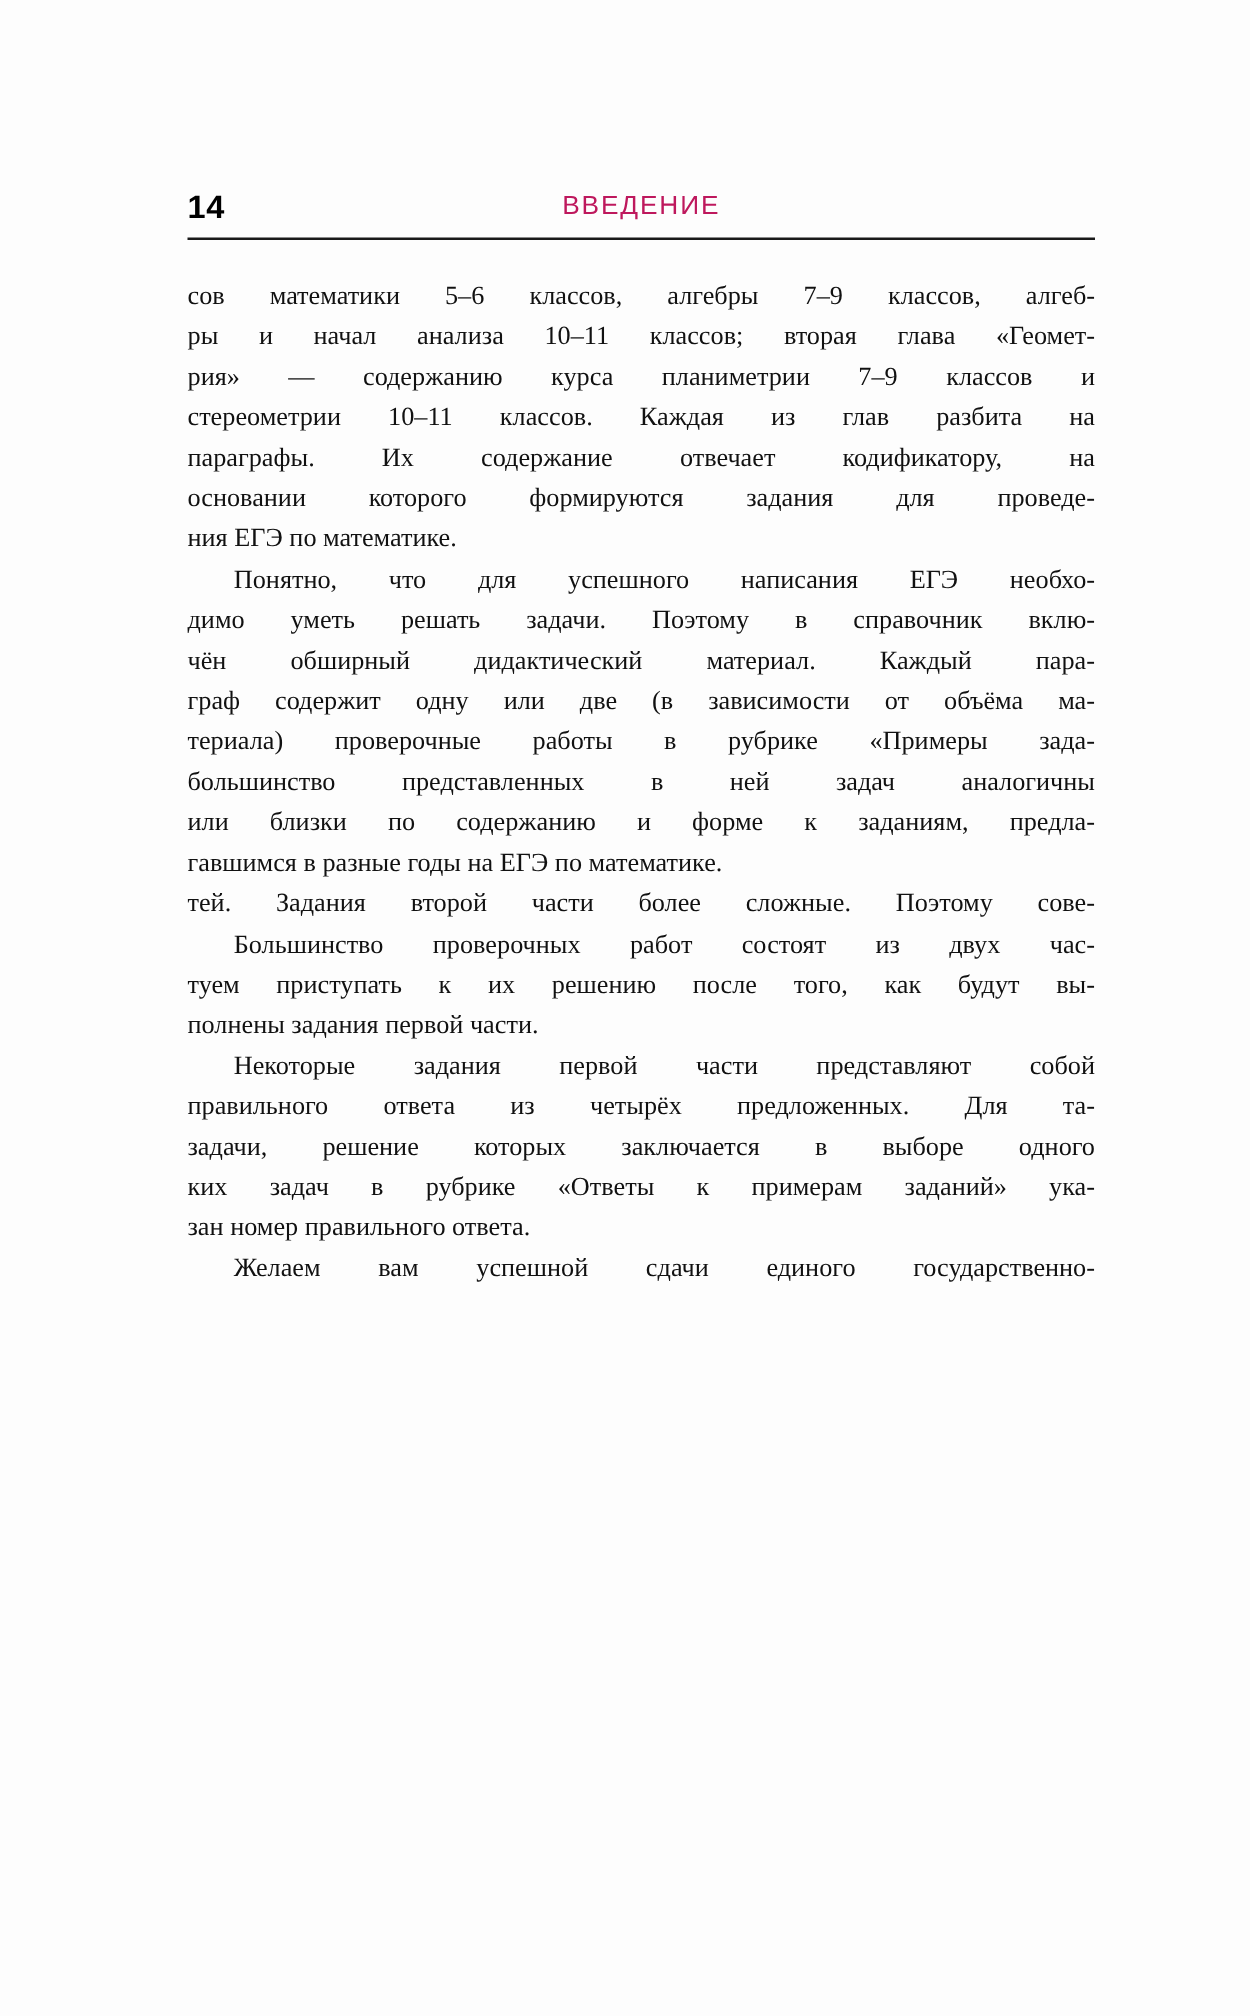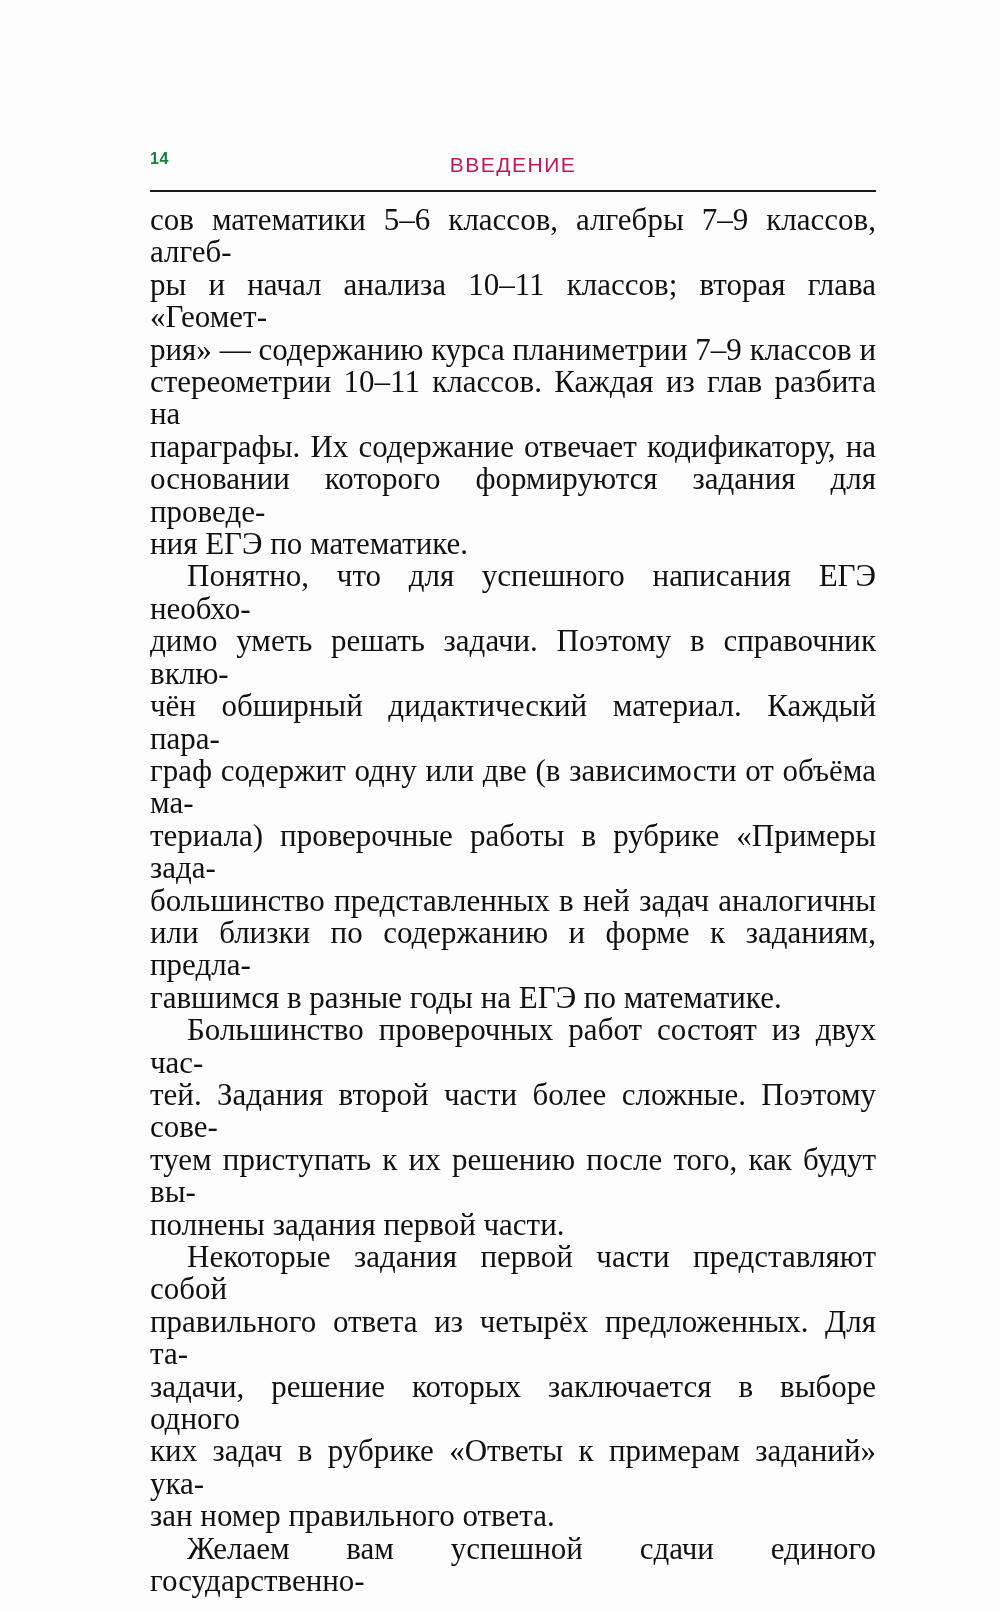--- a/index.html
+++ b/index.html
@@ -25,45 +25,45 @@
   }
   .page-header {
     position: relative;
     height: 34px;
     font-family: "Liberation Sans", sans-serif;
   }
   .page-number {
     position: absolute;
     left: 0;
     top: 0;
-    font-size: 16px;
+    font-size: 26px;
     font-weight: 700;
-    color: #15803d;
+    color: #000000;
     letter-spacing: 0.5px;
   }
   .header-title {
     position: absolute;
     left: 0;
     right: 0;
     top: 3px;
     text-align: center;
     font-size: 21px;
     font-weight: 400;
     letter-spacing: 1.5px;
     color: #be185d;
   }
   .header-rule {
     width: 726px;
     height: 0;
     border-top: 2px solid #1a1a1a;
     margin-top: 6px;
   }
   .body-text {
-    margin-top: 12px;
-    font-size: 31px;
+    margin-top: 28px;
+    font-size: 21px;
     line-height: 32.4px;
   }
   .paragraph { }
   .line {
     text-align: justify;
     text-align-last: justify;
     white-space: normal;
     width: 726px;
   }
   .line.last {
@@ -100,22 +100,22 @@
           <div class="line first">Понятно, что для успешного написания ЕГЭ необхо-</div>
           <div class="line">димо уметь решать задачи. Поэтому в справочник вклю-</div>
           <div class="line">чён обширный дидактический материал. Каждый пара-</div>
           <div class="line">граф содержит одну или две (в зависимости от объёма ма-</div>
           <div class="line">териала) проверочные работы в рубрике «Примеры зада-</div>
           <div class="line">большинство представленных в ней задач аналогичны</div>
           <div class="line">или близки по содержанию и форме к заданиям, предла-</div>
           <div class="line last">гавшимся в разные годы на ЕГЭ по математике.</div>
         </div>
         <div class="paragraph indent">
+          <div class="line">тей. Задания второй части более сложные. Поэтому сове-</div>
           <div class="line first">Большинство проверочных работ состоят из двух час-</div>
-          <div class="line">тей. Задания второй части более сложные. Поэтому сове-</div>
           <div class="line">туем приступать к их решению после того, как будут вы-</div>
           <div class="line last">полнены задания первой части.</div>
         </div>
         <div class="paragraph indent">
           <div class="line first">Некоторые задания первой части представляют собой</div>
           <div class="line">правильного ответа из четырёх предложенных. Для та-</div>
           <div class="line">задачи, решение которых заключается в выборе одного</div>
           <div class="line">ких задач в рубрике «Ответы к примерам заданий» ука-</div>
           <div class="line last">зан номер правильного ответа.</div>
         </div>

